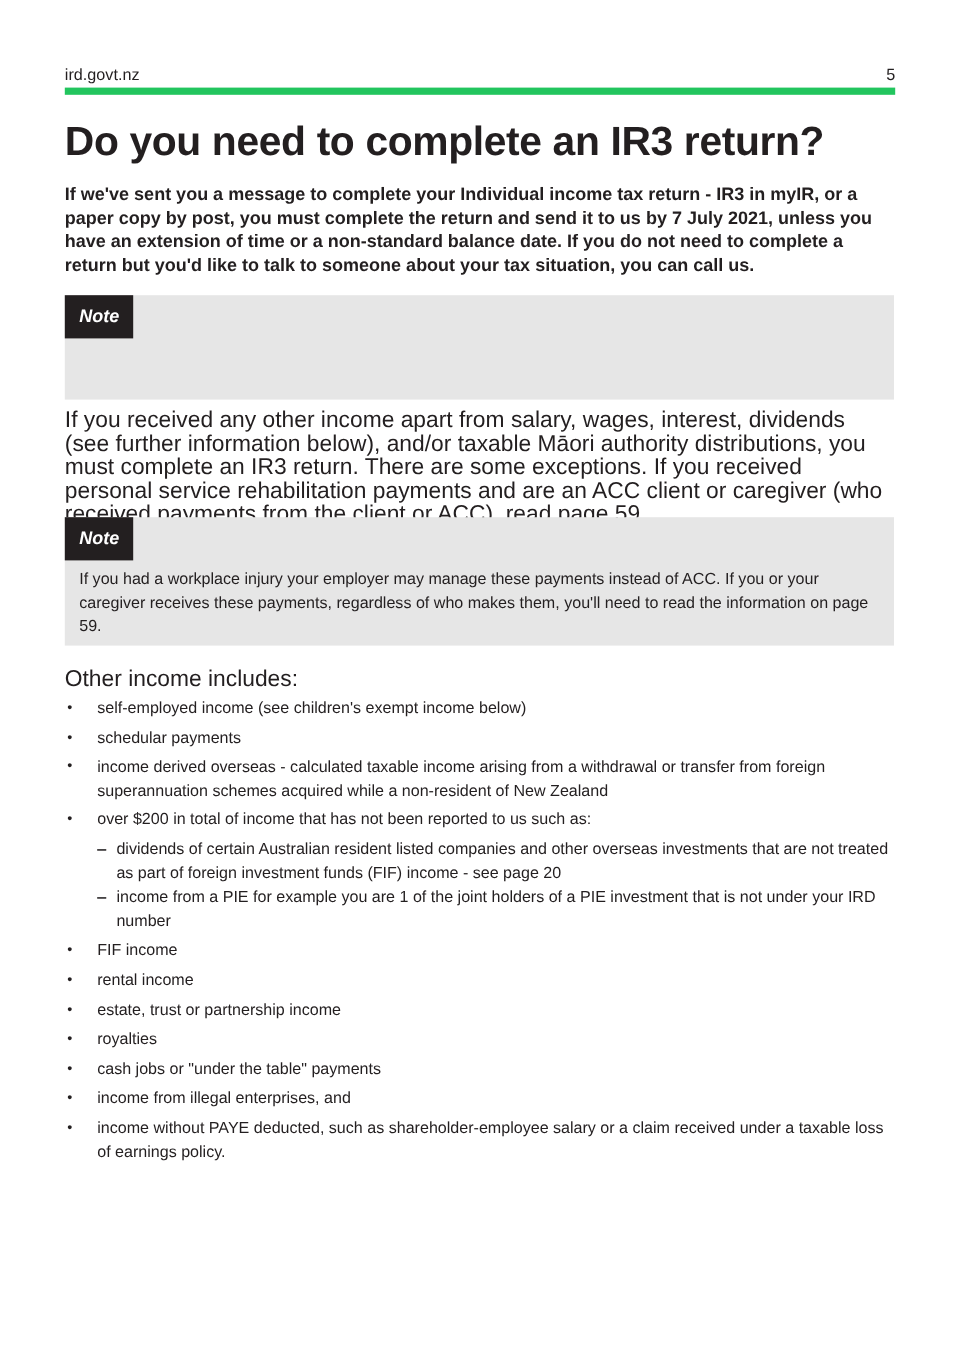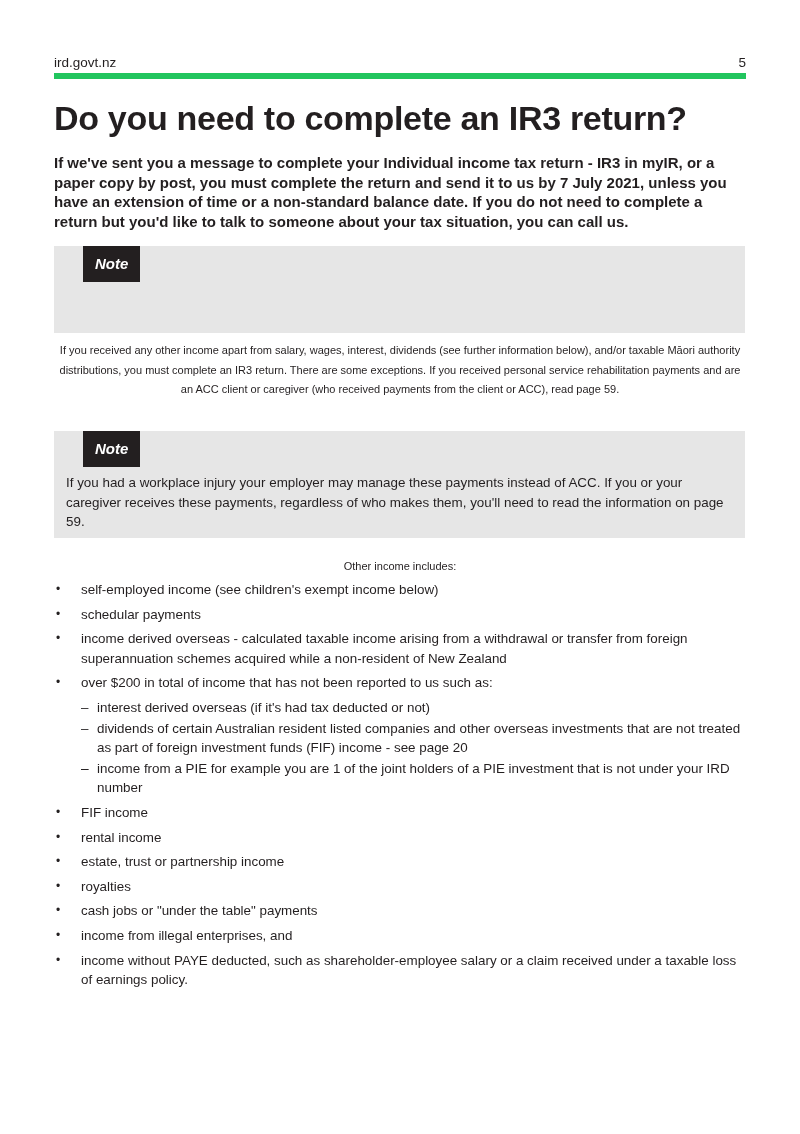--- a/index.html
+++ b/index.html
@@ -64,39 +64,37 @@
   .note-tag {
     display: inline-block;
     background: #231f20;
     color: #ffffff;
     font-style: italic;
     font-weight: bold;
     font-size: 15px;
     line-height: 36px;
     padding: 0 12px;
     height: 36px;
-    margin-left: 29px;
   }
   .note-text {
     padding: 6px 12px 10px 12px;
     font-size: 13.4px;
     line-height: 19.6px;
     margin: 0;
   }
   .note1 { top: 246px; height: 87px; }
   .note2 { top: 431px; height: 107px; }
 
   .para {
     position: absolute;
     left: 0;
     width: 692px;
-    font-size: 11px;
+    font-size: 19px;
     line-height: 19.6px;
     margin: 0;
-    text-align: center;
   }
   .para1 { top: 341px; }
   .para2 { top: 557px; }
 
   .list {
     position: absolute;
     left: 0;
     top: 580px;
     width: 692px;
     margin: 0;
@@ -159,21 +157,21 @@
   </div>
 
   <p class="para para2">Other income includes:</p>
 
   <ul class="list">
     <li><span class="bullet">•</span><span>self-employed income (see children's exempt income below)</span></li>
     <li><span class="bullet">•</span><span>schedular payments</span></li>
     <li><span class="bullet">•</span><span>income derived overseas - calculated taxable income arising from a withdrawal or transfer from foreign superannuation schemes acquired while a non-resident of New Zealand</span></li>
     <li><span class="bullet">•</span><span>over $200 in total of income that has not been reported to us such as:</span>
       <ul class="sublist">
-        <li><span class="dash">–</span><span>interest derived overseas (if it's had tax deducted or not)</span></li>
+        <li><span class="dash">–</span></li>
         <li><span class="dash">–</span><span>dividends of certain Australian resident listed companies and other overseas investments that are not treated as part of foreign investment funds (FIF) income - see page 20</span></li>
         <li><span class="dash">–</span></li>
         <li><span class="dash">–</span><span>income from a PIE for example you are 1 of the joint holders of a PIE investment that is not under your IRD number</span></li>
       </ul>
     </li>
     <li><span class="bullet">•</span><span>FIF income</span></li>
     <li><span class="bullet">•</span><span>rental income</span></li>
     <li><span class="bullet">•</span><span>estate, trust or partnership income</span></li>
     <li><span class="bullet">•</span><span>royalties</span></li>
     <li><span class="bullet">•</span><span>cash jobs or "under the table" payments</span></li>

